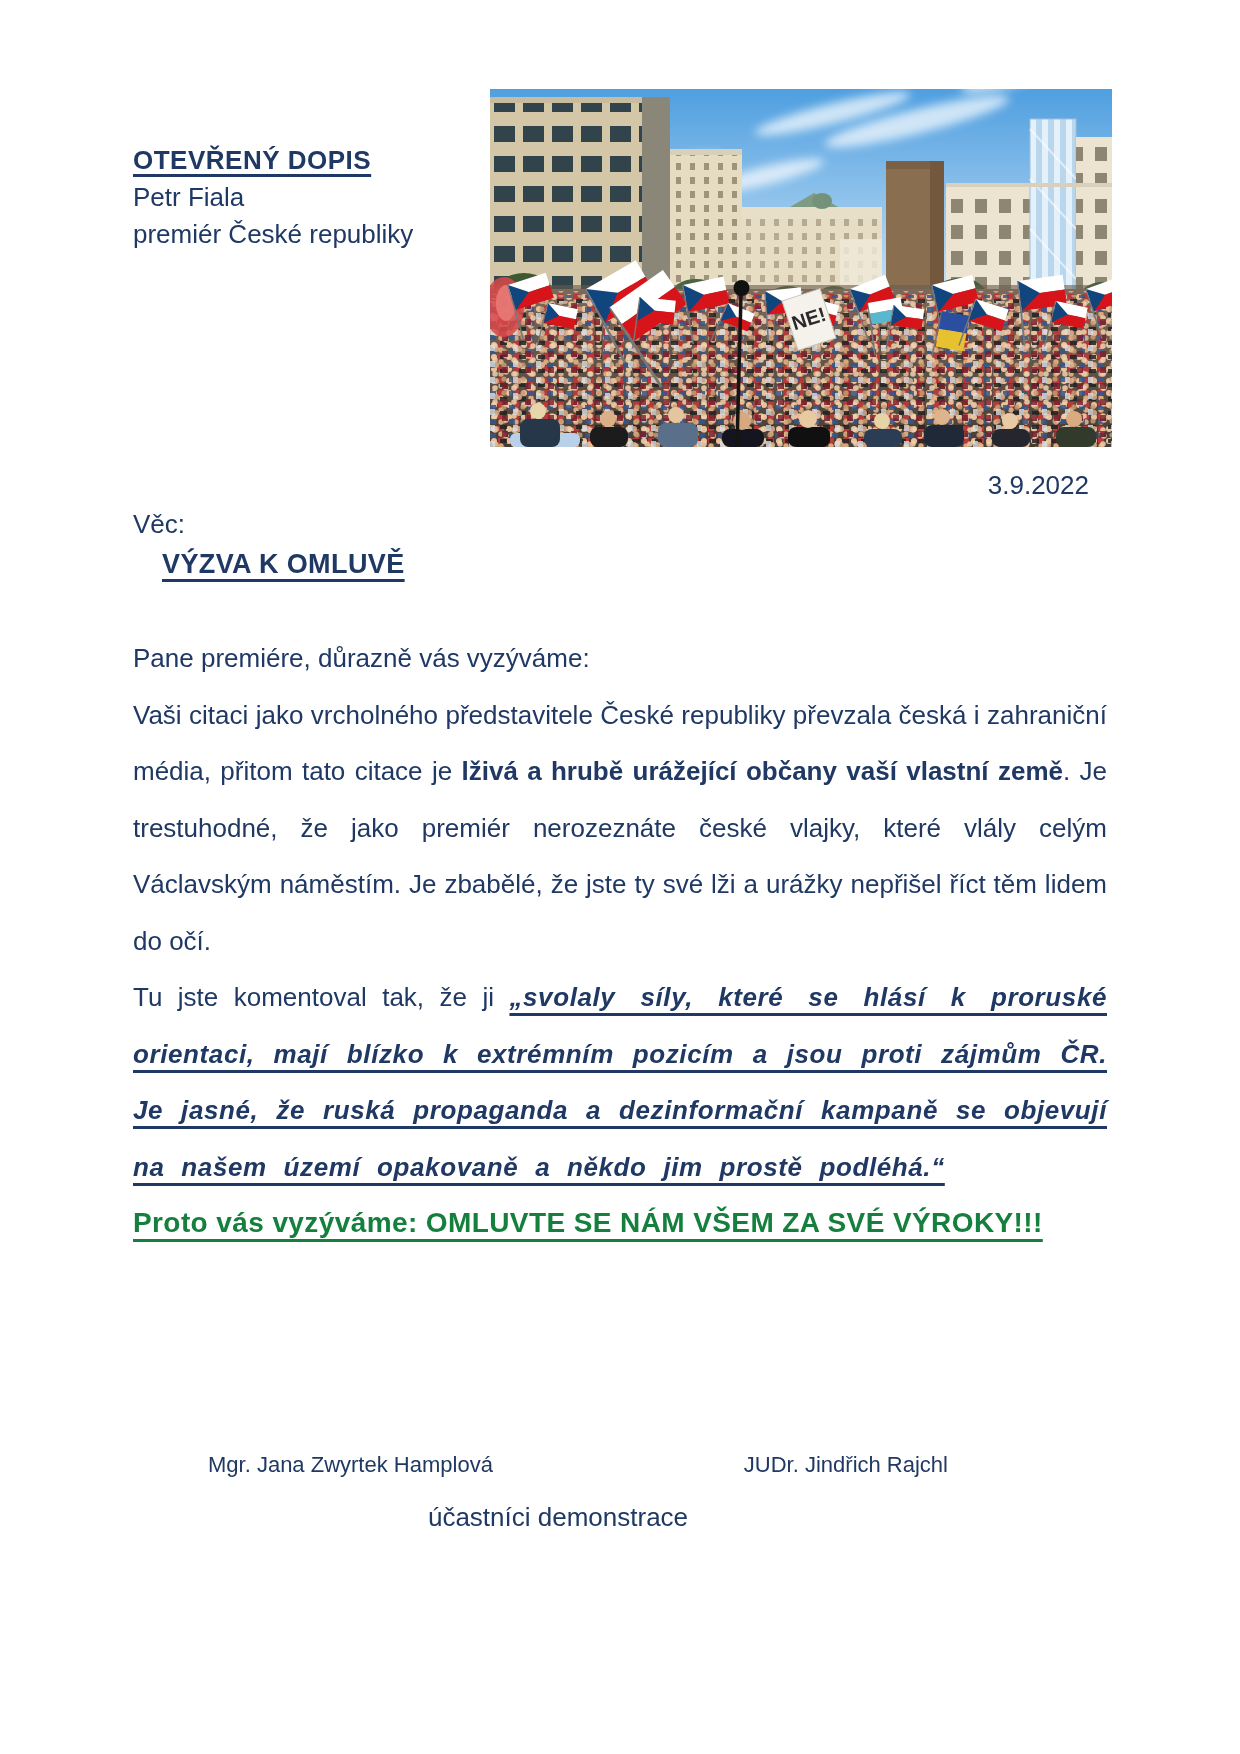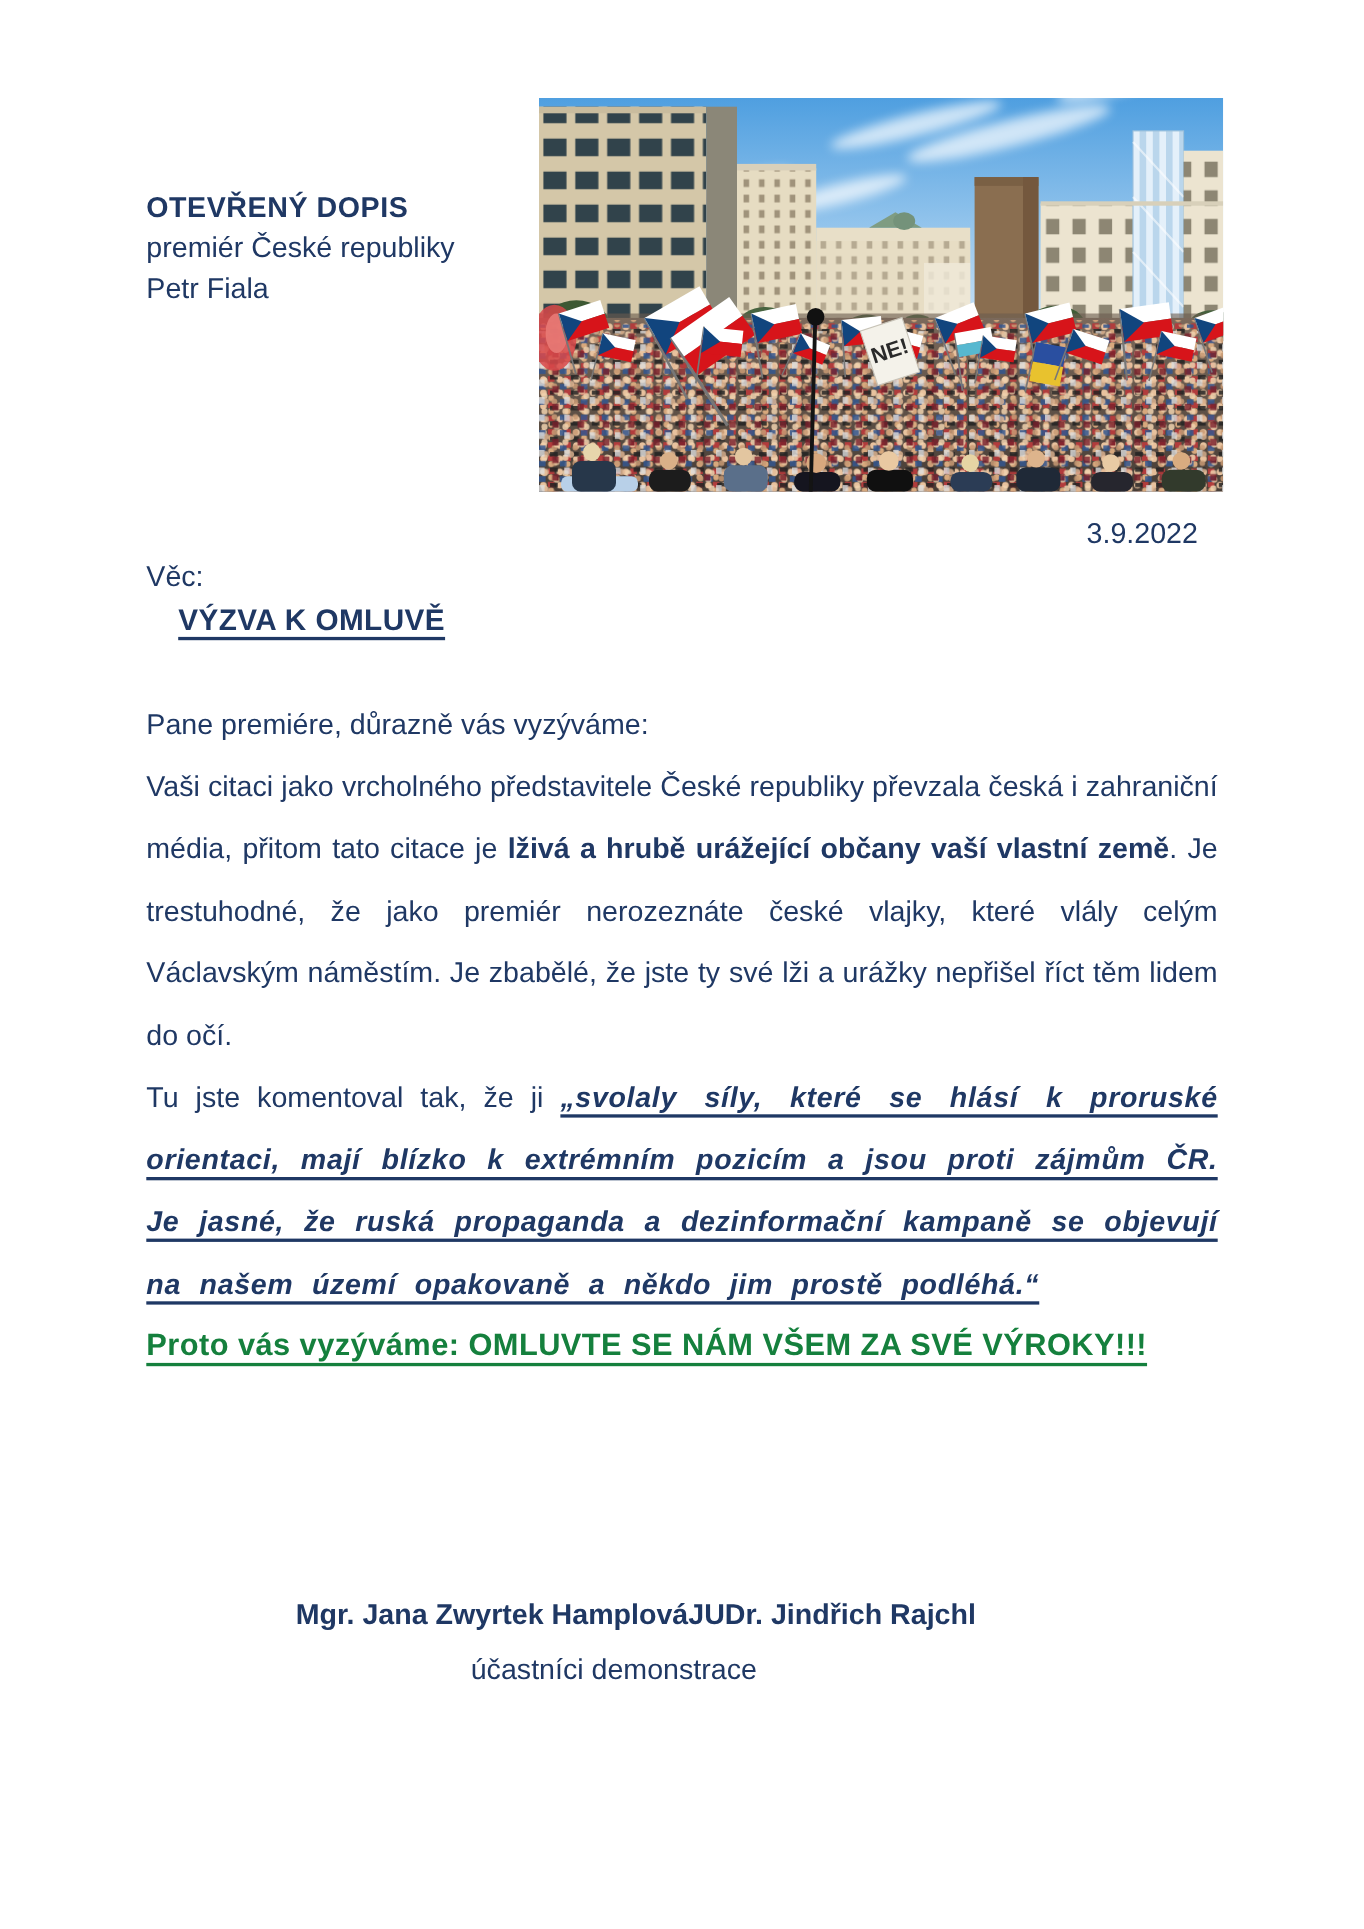--- a/index.html
+++ b/index.html
@@ -2,21 +2,21 @@
 <html lang="cs"><head>
 <meta charset="utf-8">
 <style>
   html,body{margin:0;padding:0;background:#ffffff;}
   .page{
     position:relative;width:1240px;height:1754px;background:#ffffff;overflow:hidden;
     font-family:"Liberation Sans",sans-serif;color:#1f3864;
   }
   
   .hdr{position:absolute;left:133px;top:142px;font-size:26px;line-height:37px;}
-  .hdr .title{font-weight:700;letter-spacing:.5px;text-underline-offset:5px;text-decoration-thickness:2.5px;margin-top:28px;}
+  .hdr .title{font-weight:700;letter-spacing:.5px;text-decoration:underline;text-underline-offset:5px;text-decoration-thickness:2.5px;}
   
   .photo{position:absolute;left:490px;top:89px;width:622px;height:358px;}
   .photo svg{display:block;width:100%;height:100%;}
   
   .date{position:absolute;left:132px;top:470px;width:957px;text-align:right;font-size:26px;}
   
   .subject{position:absolute;left:133px;top:504px;font-size:26px;line-height:40px;}
   .subject .subj-title{font-weight:700;font-size:27px;letter-spacing:.4px;text-decoration:underline;text-underline-offset:6px;text-decoration-thickness:2.5px;margin-left:29px;}
   
   .body{position:absolute;left:133px;top:630px;width:974px;font-size:26px;line-height:56.5px;}
@@ -26,33 +26,33 @@
     font-weight:700;font-style:italic;text-decoration:underline;
     text-underline-offset:7px;text-decoration-thickness:2.5px;
     letter-spacing:.6px;word-spacing:9px;
   }
   .alert{
     color:#15803d;font-weight:700;font-size:28px;letter-spacing:.4px;
     text-decoration:underline;text-underline-offset:7px;text-decoration-thickness:3px;
     text-align:left !important;white-space:nowrap;
   }
   
-  .sigs{position:absolute;left:208px;top:1452px;width:740px;display:flex;justify-content:center;
-        font-size:26px;font-weight:700;}
+  .sigs{position:absolute;left:208px;top:1452px;width:740px;display:flex;justify-content:space-between;
+        font-size:22px;font-weight:400;}
   .sig-caption{position:absolute;left:133px;top:1502px;width:850px;text-align:center;font-size:26px;}
 </style>
 </head>
 <body>
 
 <div class="page">
 
   <div class="hdr">
     <div class="title">OTEVŘENÝ DOPIS</div>
+    <div>Petr Fiala</div>
     <div>premiér České republiky</div>
-    <div>Petr Fiala</div>
   </div>
 
   <div class="photo">
     <svg viewBox="0 0 622 358" preserveAspectRatio="none">
       <defs>
         <linearGradient id="skyG" x1="0" y1="0" x2="0" y2="1">
           <stop offset="0" stop-color="#4f9fe0"></stop>
             <stop offset="1" stop-color="#cbe3f6"></stop>
         </linearGradient>
         <linearGradient id="crowdG" x1="0" y1="0" x2="0" y2="1">

